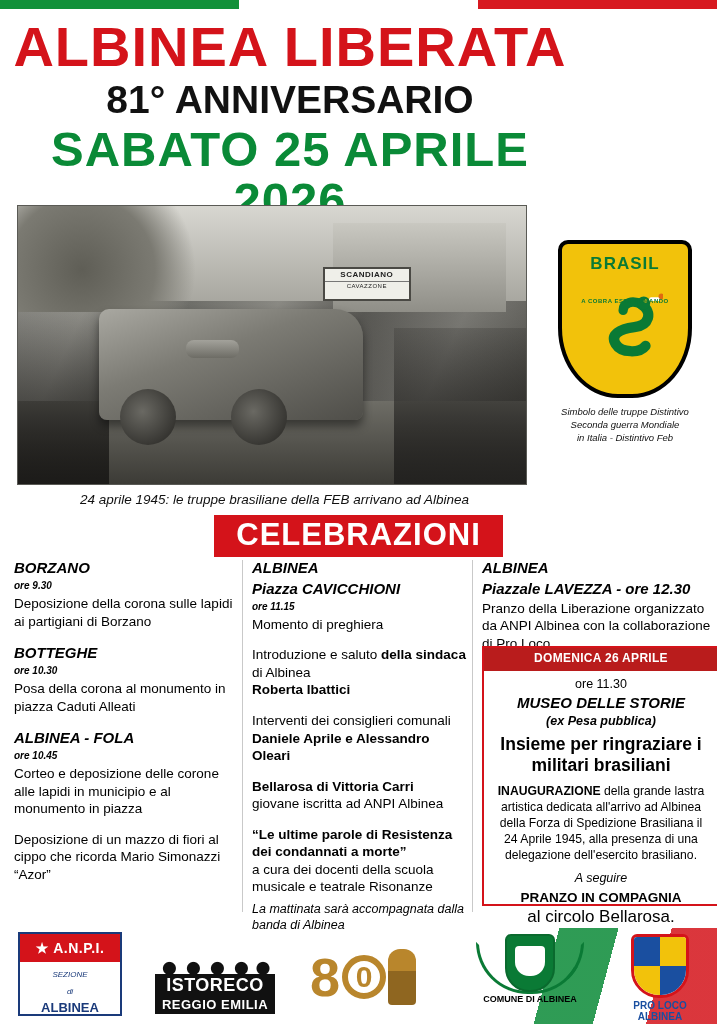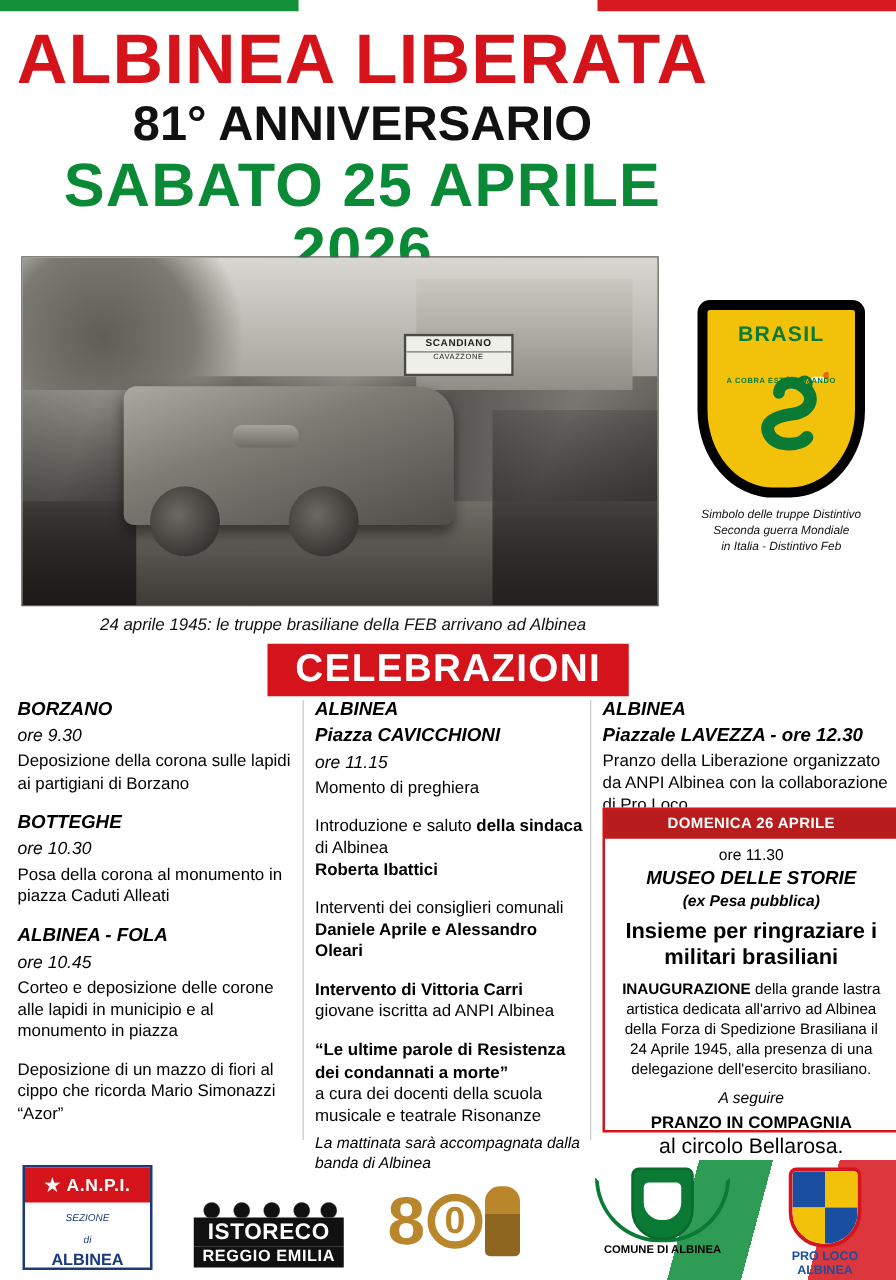--- a/index.html
+++ b/index.html
@@ -70,21 +70,21 @@
 
   .photo-caption {
     position:absolute; top:492px; left:17px; width:515px; text-align:center;
     font-style:italic; font-size:13.5px; color:#111;
   }
 
   
   .badge-wrap { position:absolute; top:240px; left:550px; width:150px; text-align:center; }
   .badge {
     width:134px; height:158px; margin:0 auto; position:relative;
-    background:#f2c20b; border:8px solid #000000; border-radius:10px 10px 60px 60px / 10px 10px 70px 70px;
+    background:#f2c20b; border:4px solid #000000; border-radius:10px 10px 60px 60px / 10px 10px 70px 70px;
   }
   .badge-title {
     position:absolute; top:10px; left:0; right:0; text-align:center;
     font-size:17px; font-weight:bold; color:#0a7a35; letter-spacing:1px;
   }
   .badge-snake {
     position:absolute; top:44px; left:50%; transform:translateX(-50%);
     width:76px; height:84px;
   }
   .badge-cap {
@@ -109,21 +109,21 @@
   .cols { position:absolute; top:558px; left:14px; width:692px; height:370px; }
   .col { position:absolute; top:0; font-size:13px; line-height:1.32; }
   .col1 { left:0; width:222px; }
   .col2 { left:238px; width:214px; }
   .col3 { left:468px; width:238px; }
   .divider { position:absolute; top:2px; width:1px; background:#c9c9c9; height:352px; }
   .div1 { left:228px; }
   .div2 { left:458px; }
 
   .place { font-style:italic; font-weight:bold; font-size:15px; margin-bottom:1px; }
-  .time  { font-style:italic; font-weight:normal; font-size:14px; margin-bottom:3px; }
+  .time  { font-style:italic; font-weight:bold; font-size:10px; margin-bottom:3px; }
   .para  { font-size:13.5px; line-height:1.3; margin-bottom:13px; }
   .para b { font-weight:bold; }
   .para.noskip { margin-bottom:5px; }
   .quote { font-weight:bold; font-size:13.5px; line-height:1.3; margin-top:10px; }
   .italicnote { font-style:italic; font-size:12.5px; line-height:1.3; }
 
   
   .dom-box {
     position:absolute; top:88px; left:0; width:238px; height:260px;
     border:2px solid #d4131a; background:#fff;
@@ -280,21 +280,21 @@
       <div class="time">ore 11.15</div>
       <div class="para">Momento di preghiera</div>
       <div class="para">
         <span>Introduzione e saluto </span><b>della sindaca</b><span> di Albinea</span><br>
         <b>Roberta Ibattici</b>
       </div>
       <div class="para">
         <span>Interventi dei consiglieri comunali </span><b>Daniele Aprile e Alessandro Oleari</b>
       </div>
       <div class="para">
-        <b>Intervento di Vittoria Carri</b><br>
+        <b>Bellarosa di Vittoria Carri</b><br>
         <span>giovane iscritta ad ANPI Albinea</span>
       </div>
       <div class="quote">“Le ultime parole di Resistenza dei condannati a morte”</div>
       <div class="para noskip">a cura dei docenti della scuola musicale e teatrale Risonanze</div>
       <div class="italicnote">La mattinata sarà accompagnata dalla banda di Albinea</div>
     </div>
 
     <div class="col col3">
       <div class="place">ALBINEA</div>
       <div class="place">Piazzale LAVEZZA - ore 12.30</div>

